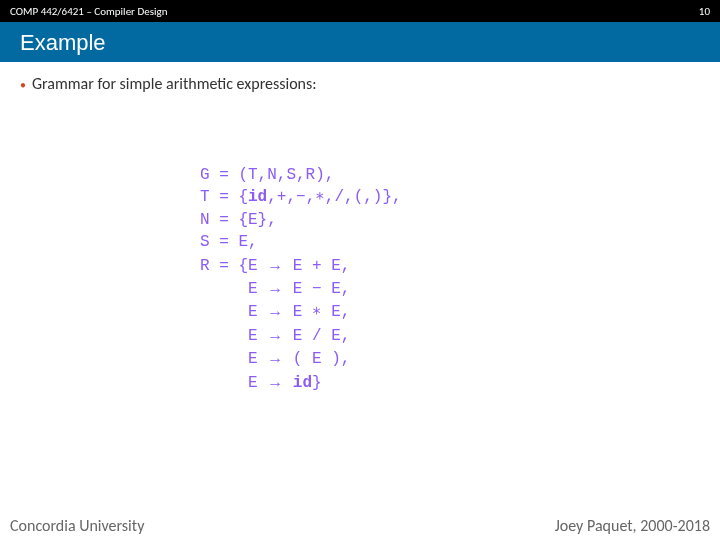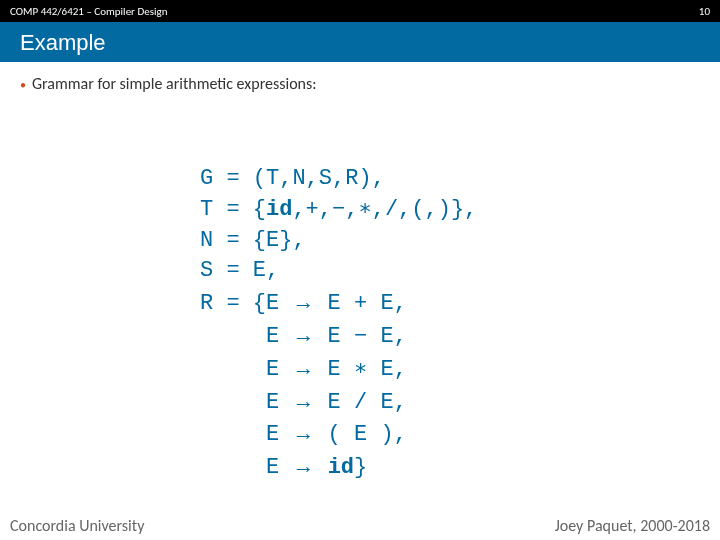--- a/index.html
+++ b/index.html
@@ -43,23 +43,23 @@
     }
     .bullet {
       color: #d24a22;
       font-size: 12px;
       line-height: 22px;
     }
     .grammar {
       margin-top: 68px;
       margin-left: 180px;
       font-family: "Consolas", "Courier New", monospace;
-      font-size: 22px;
+      font-size: 16px;
       line-height: 1.4;
-      color: #0369a1;
+      color: #8b5cf6;
       white-space: pre;
     }
     .grammar .bold { font-weight: bold; }
     .footer {
       position: absolute;
       bottom: 0;
       left: 0;
       right: 0;
       padding: 3px 10px 5px 10px;
       font-size: 16px;

